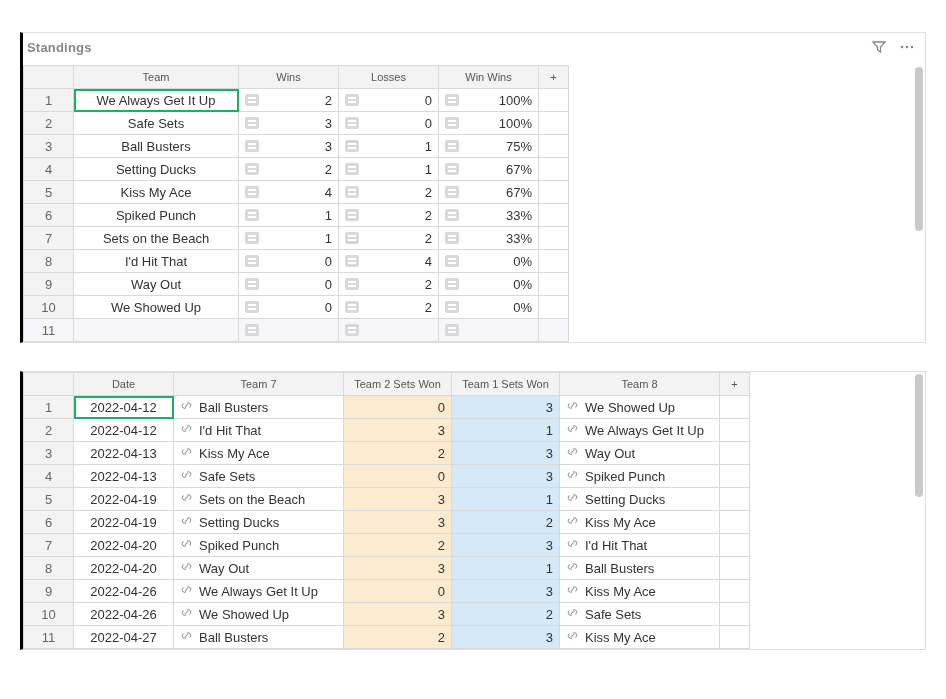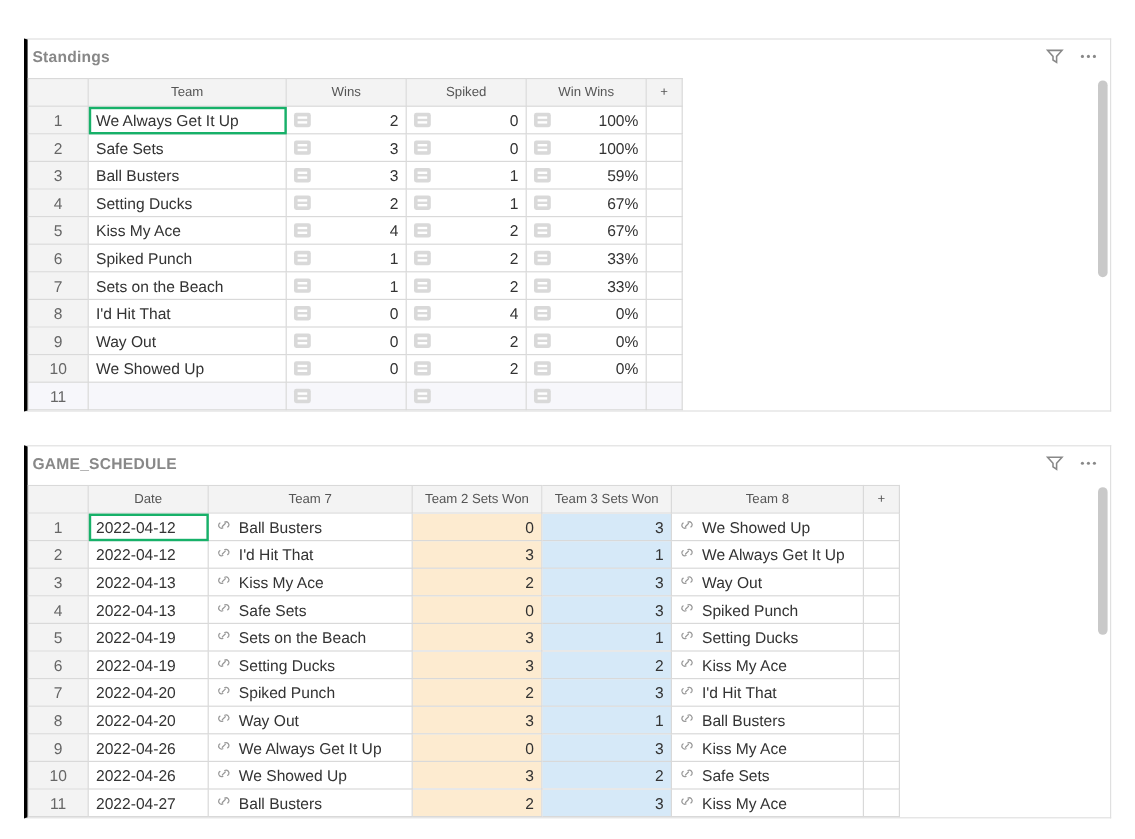--- a/index.html
+++ b/index.html
@@ -62,21 +62,21 @@
     font-size: 11px;
   }
   .rownum {
     background: #f3f3f3;
     text-align: center;
     color: #666;
     width: 50px;
     min-width: 50px;
   }
   .plus-col { width: 30px; text-align:center; color:#888; }
-  .cell-text { text-align: left; }
+  .cell-text { text-align: center; }
   .cell-num { text-align: right; padding-right: 8px; }
   .fx-cell {
     display: flex;
     align-items: center;
     gap: 4px;
   }
   .fx-badge {
     flex: 0 0 auto;
     width: 14px; height: 12px;
     border-radius: 2px;
@@ -148,21 +148,21 @@
           <col style="width:100px">
           <col style="width:100px">
           <col style="width:100px">
           <col style="width:30px">
       </colgroup>
       <thead>
         <tr>
           <th class="rownum"></th>
           <th>Team</th>
           <th>Wins</th>
-          <th>Spiked</th>
+          <th>Losses</th>
           <th>Win Wins</th>
           <th class="plus-col">+</th>
         </tr>
       </thead>
       <tbody id="standings-body">
           <tr>
             <td class="rownum">1</td>
             <td class="cell-text sel-cell">We Always Get It Up</td>
             <td>
               <div class="fx-cell">
@@ -218,21 +218,21 @@
             </td>
             <td>
               <div class="fx-cell">
                 <span class="fx-badge"></span>
                 <span class="fx-val">1</span>
               </div>
             </td>
             <td>
               <div class="fx-cell">
                 <span class="fx-badge"></span>
-                <span class="fx-val">59%</span>
+                <span class="fx-val">75%</span>
               </div>
             </td>
             <td></td>
           </tr>
           <tr>
             <td class="rownum">4</td>
             <td class="cell-text">Setting Ducks</td>
             <td>
               <div class="fx-cell">
                 <span class="fx-badge"></span>
@@ -413,55 +413,38 @@
           </tr>
         </tbody>
     </table>
     <div class="scroll-track">
       <div class="scroll-thumb" style="top:0;height:60%"></div>
     </div>
   </div>
 </div>
 
 <div class="panel panel-green">
-  <div class="panel-header">
-    <span class="panel-title">GAME_SCHEDULE</span>
-    <div class="panel-tools">
-      <span class="icon">
-        <svg width="16" height="16" viewBox="0 0 16 16">
-            <path d="M2 3h12l-4.5 5v5l-3-2v-3z" fill="none" stroke="#888" stroke-width="1.3"></path>
-          </svg>
-      </span>
-      <span class="icon">
-        <svg width="16" height="16" viewBox="0 0 16 16">
-            <circle cx="3" cy="8" r="1.3" fill="#888"></circle>
-            <circle cx="8" cy="8" r="1.3" fill="#888"></circle>
-            <circle cx="13" cy="8" r="1.3" fill="#888"></circle>
-          </svg>
-      </span>
-    </div>
-  </div>
   <div class="grid-wrap">
     <table class="grid">
       <colgroup>
         <col style="width:50px">
           <col style="width:100px">
           <col style="width:170px">
           <col style="width:108px">
           <col style="width:108px">
           <col style="width:160px">
           <col style="width:30px">
       </colgroup>
       <thead>
         <tr>
           <th class="rownum"></th>
           <th>Date</th>
           <th>Team 7</th>
           <th>Team 2 Sets Won</th>
-          <th>Team 3 Sets Won</th>
+          <th>Team 1 Sets Won</th>
           <th>Team 8</th>
           <th class="plus-col">+</th>
         </tr>
       </thead>
       <tbody id="schedule-body">
           <tr>
             <td class="rownum">1</td>
             <td class="cell-text sel-cell">2022-04-12</td>
             <td class="cell-text">
               <div class="link-cell">

